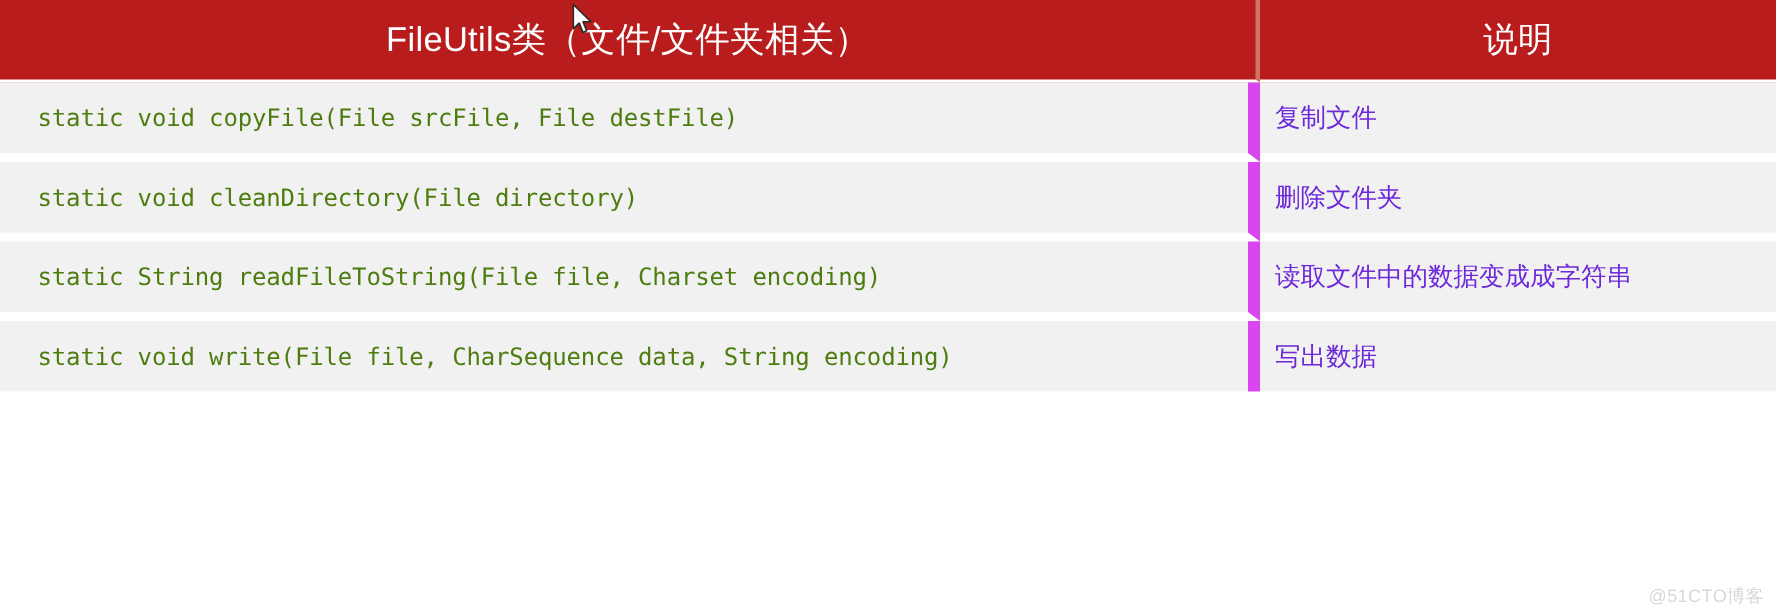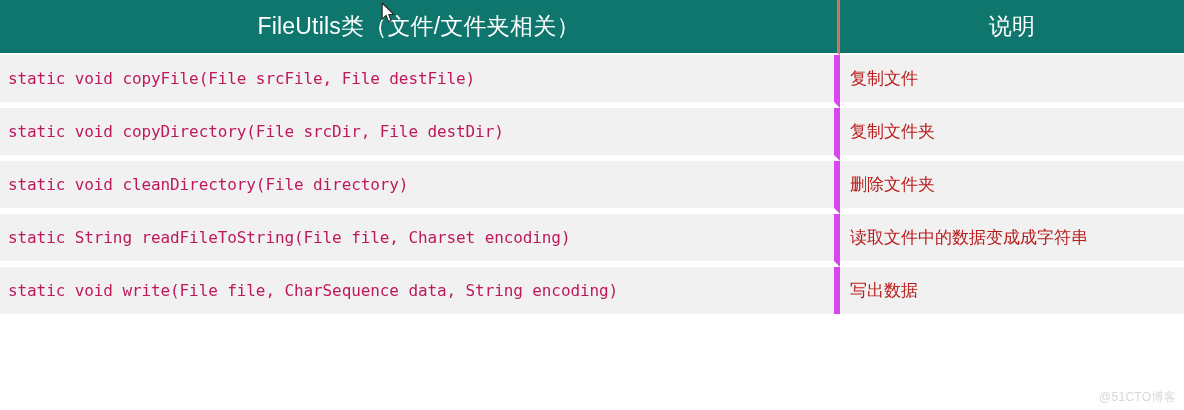--- a/index.html
+++ b/index.html
@@ -23,21 +23,21 @@
     width: 1184px;
     border-collapse: separate;
     border-spacing: 0;
     table-layout: fixed;
   }
   table.api-table col.col-sig { width: 840px; }
   table.api-table col.col-desc { width: 344px; }
 
   
   thead tr.header-row th {
-    background: #0f766e;
+    background: #b91c1c;
     color: #ffffff;
     height: 53px;
     padding: 0 6px;
     font-weight: normal;
     font-size: 23px;
     text-align: center;
     vertical-align: middle;
     border-bottom: 2px solid #ffffff;
     letter-spacing: 0.2px;
     margin-top: 20px;
@@ -52,31 +52,31 @@
     height: 45px;
     vertical-align: middle;
     border-bottom: 6px solid #ffffff;
   }
   tbody tr.data-row:last-child td {
     border-bottom: 0;
   }
   tbody tr.data-row td.cell-sig {
     font-family: "DejaVu Sans Mono", "Liberation Mono", monospace;
     font-size: 16px;
-    color: #be185d;
-    padding-left: 8px;
+    color: #4d7c0f;
+    padding-left: 25px;
     padding-right: 4px;
-    border-right: 6px solid #d946ef;
+    border-right: 8px solid #d946ef;
     white-space: nowrap;
     letter-spacing: -0.1px;
   }
   tbody tr.data-row td.cell-desc {
     font-family: "Liberation Sans", "DejaVu Sans", sans-serif;
     font-size: 17px;
-    color: #b91c1c;
+    color: #6d28d9;
     padding-left: 10px;
     padding-right: 6px;
     white-space: nowrap;
   }
 
   
   #watermark {
     position: absolute;
     right: 8px;
     bottom: 4px;
@@ -114,24 +114,20 @@
         <th class="hdr-sig">FileUtils类（文件/文件夹相关）</th>
         <th class="hdr-desc">说明</th>
       </tr>
     </thead>
     <tbody>
       <tr class="data-row">
         <td class="cell-sig">static void copyFile(File srcFile, File destFile)</td>
         <td class="cell-desc">复制文件</td>
       </tr>
       <tr class="data-row">
-        <td class="cell-sig">static void copyDirectory(File srcDir, File destDir)</td>
-        <td class="cell-desc">复制文件夹</td>
-      </tr>
-      <tr class="data-row">
         <td class="cell-sig">static void cleanDirectory(File directory)</td>
         <td class="cell-desc">删除文件夹</td>
       </tr>
       <tr class="data-row">
         <td class="cell-sig">static String readFileToString(File file, Charset encoding)</td>
         <td class="cell-desc">读取文件中的数据变成成字符串</td>
       </tr>
       <tr class="data-row">
         <td class="cell-sig">static void write(File file, CharSequence data, String encoding)</td>
         <td class="cell-desc">写出数据</td>

